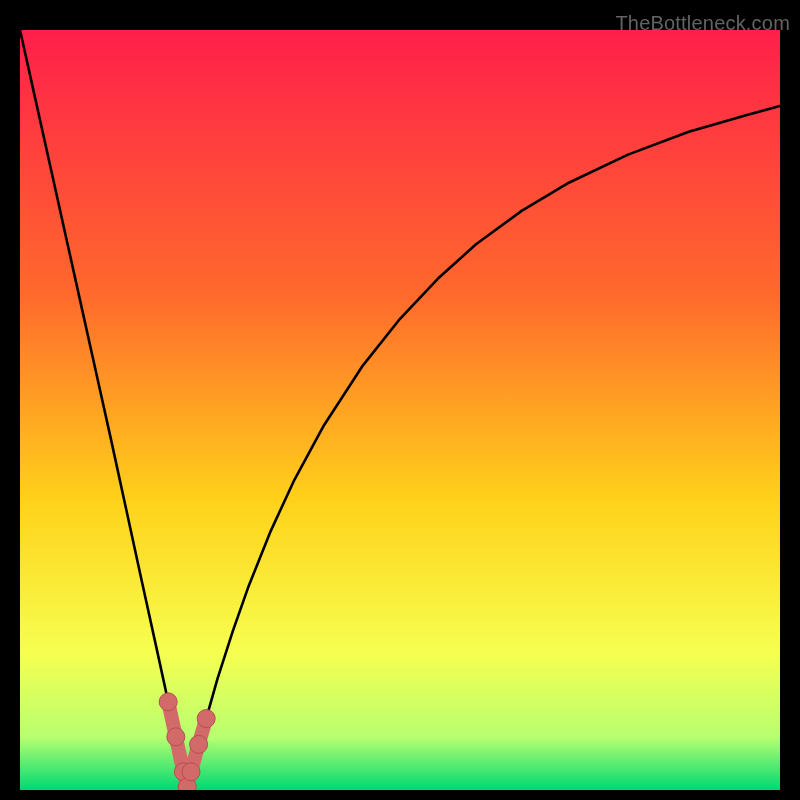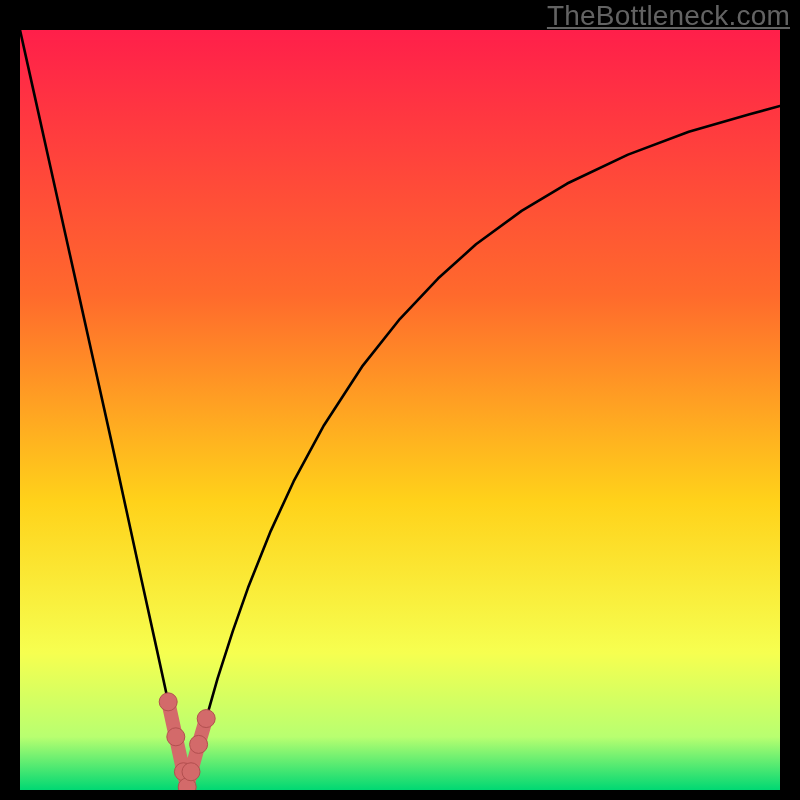--- a/index.html
+++ b/index.html
@@ -20,27 +20,26 @@
   }
   .plot {
     position: absolute;
     left: 0;
     top: 0;
     width: 760px;
     height: 760px;
   }
   .watermark {
     position: absolute;
-    top: 0;
+    top: 12px;
     right: 10px;
     font-family: Arial, Helvetica, sans-serif;
-    font-size: 28px;
+    font-size: 20px;
     color: #636363;
     letter-spacing: 0.2px;
-    text-decoration: underline;
   }
 </style>
 </head>
 <body>
 
 <div class="frame">
   <svg class="plot" viewBox="0 0 760 760" preserveAspectRatio="none">
     <defs>
       <linearGradient id="bg-grad" x1="0" y1="0" x2="0" y2="1">
         <stop id="g0" offset="0%" stop-color="#ff1f4a"></stop>

